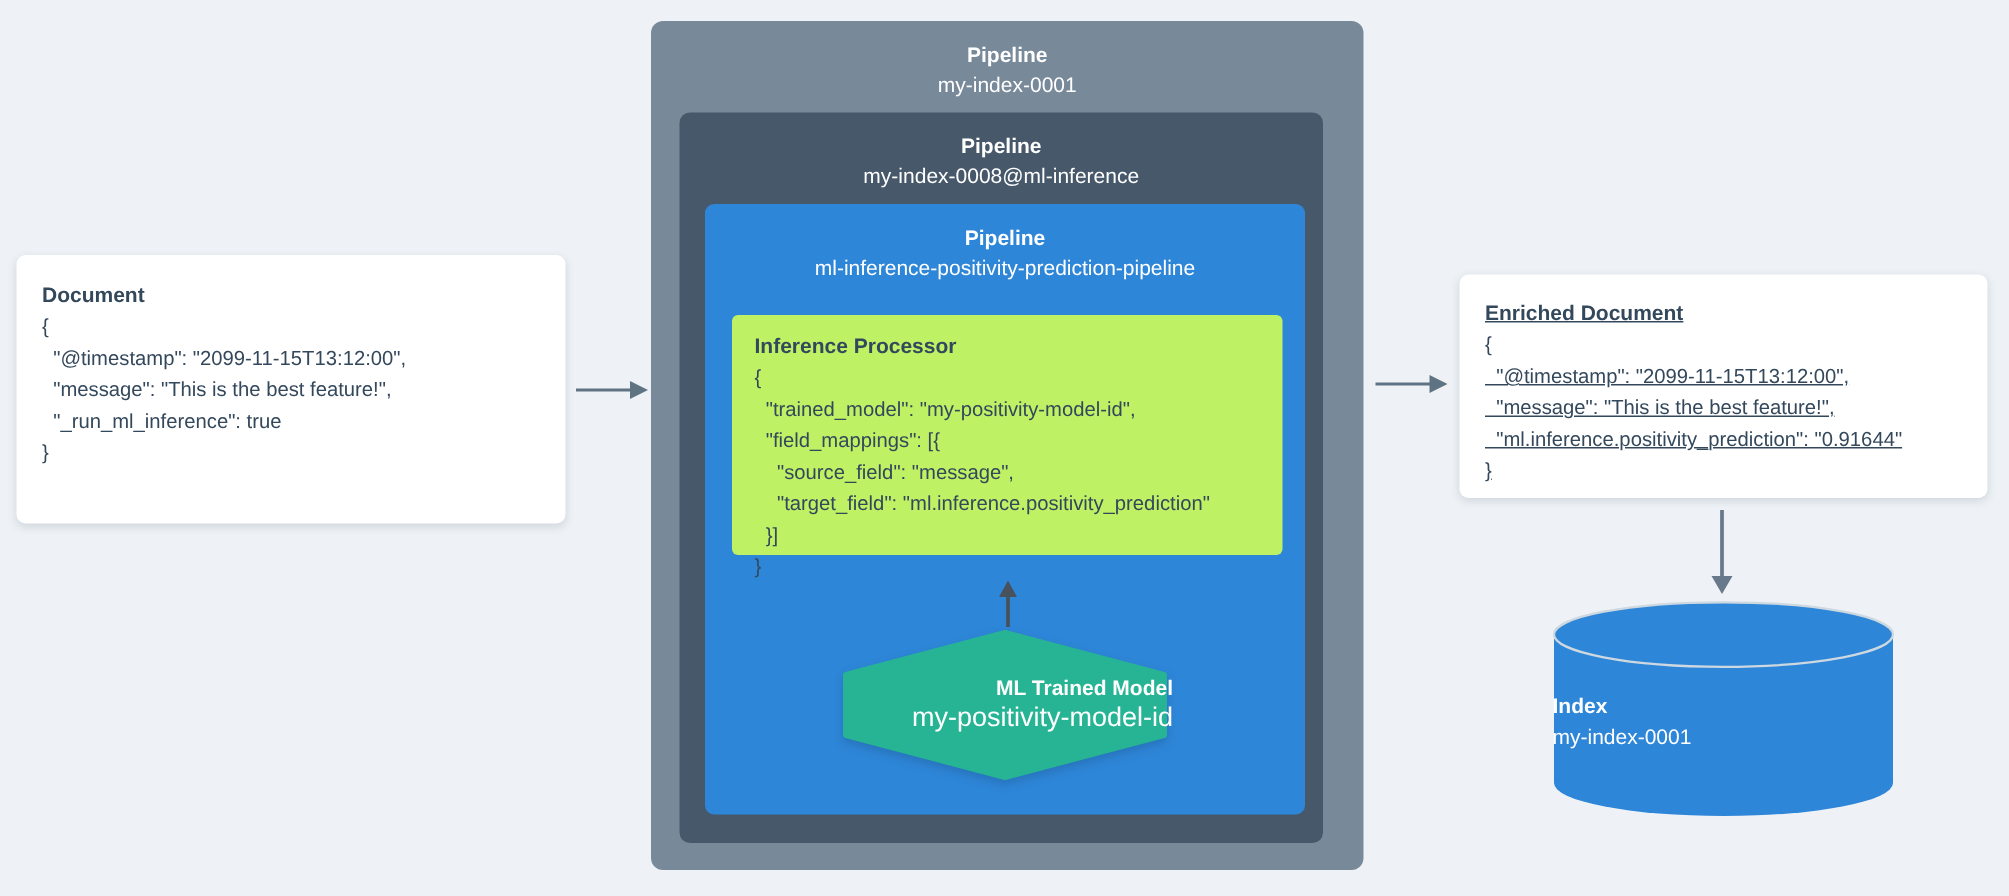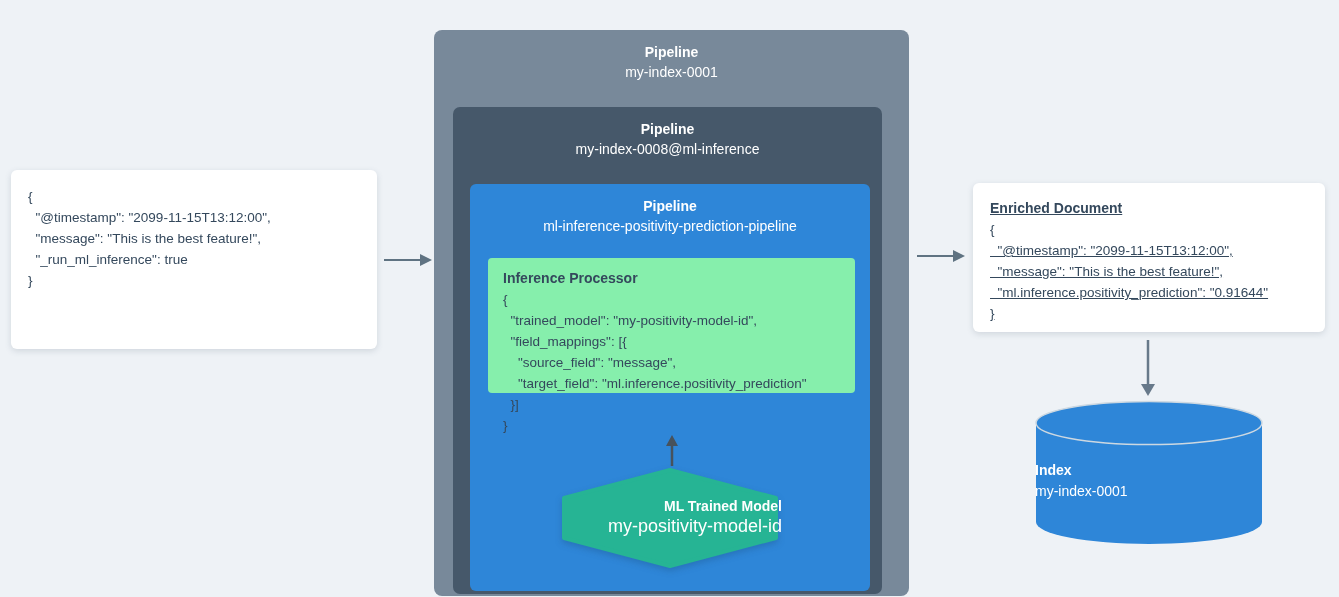--- a/index.html
+++ b/index.html
@@ -10,30 +10,30 @@
     color:#34485c;
   }
   .card{
     position:absolute;background:#ffffff;border-radius:6px;
     box-shadow:0 2px 6px rgba(70,90,110,0.18);
     padding:16px 17px;box-sizing:border-box;
   }
   .card-title{font-weight:bold;font-size:14px;line-height:21px;}
   .code-lines{font-size:13.5px;line-height:21px;}
   .code-lines .line{white-space:pre;}
-  .box{position:absolute;box-sizing:border-box;margin-top:16px;}
+  .box{position:absolute;box-sizing:border-box;}
   .box-header{text-align:center;color:#ffffff;padding-top:12px;}
   .box-header .hdr-label{font-weight:bold;font-size:14px;line-height:20px;}
   .box-header .hdr-name{font-size:14px;line-height:21px;}
   .outer-box{left:434px;top:14px;width:475px;height:566px;background:#78899a;border-radius:8px;}
   .dark-box{left:19px;top:61px;width:429px;height:487px;background:#46586a;border-radius:7px;}
   .blue-box{left:17px;top:61px;width:400px;height:407px;background:#2e86d8;border-radius:6px;}
   .processor{
-    position:absolute;left:18px;top:74px;width:367px;height:135px;
-    background:#86efac;border-radius:4px;padding:10px 15px;box-sizing:border-box;
+    position:absolute;left:18px;top:74px;width:367px;height:160px;
+    background:#bef264;border-radius:4px;padding:10px 15px;box-sizing:border-box;
     color:#34485c;
   }
   .processor .card-title{margin-bottom:0;}
   .hex-wrap{position:absolute;left:88px;top:284px;width:224px;height:100px;}
   .hex-label{
     position:absolute;left:0;top:28px;width:100%;text-align:right;color:#ffffff;
   }
   .hex-label .hex-title{font-weight:bold;font-size:14px;line-height:20px;}
   .hex-label .hex-name{font-size:18px;line-height:21px;}
   .arrow{position:absolute;}
@@ -43,20 +43,21 @@
   }
   .cyl-label .cyl-title{font-weight:bold;font-size:14px;line-height:21px;}
   .cyl-label .cyl-name{font-size:14px;line-height:21px;}
 </style>
 </head>
 <body>
 
 <div class="canvas">
 
   <div class="card" style="left:11px;top:170px;width:366px;height:179px;">
+    <div class="card-title">Document</div>
     <div class="code-lines">
         <div class="line">{</div>
         <div class="line">  "@timestamp": "2099-11-15T13:12:00",</div>
         <div class="line">  "message": "This is the best feature!",</div>
         <div class="line">  "_run_ml_inference": true</div>
         <div class="line">}</div>
       </div>
   </div>
 
   <svg class="arrow" style="left:382px;top:250px;" width="52" height="20">

